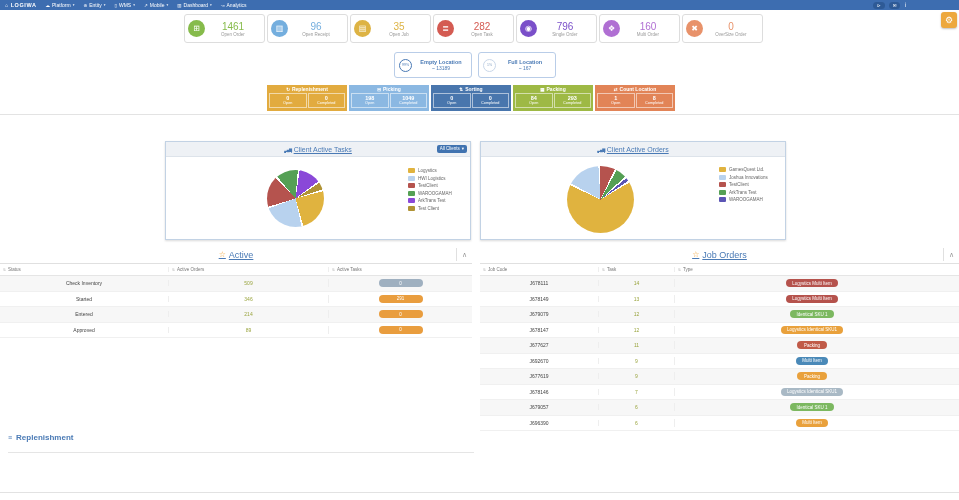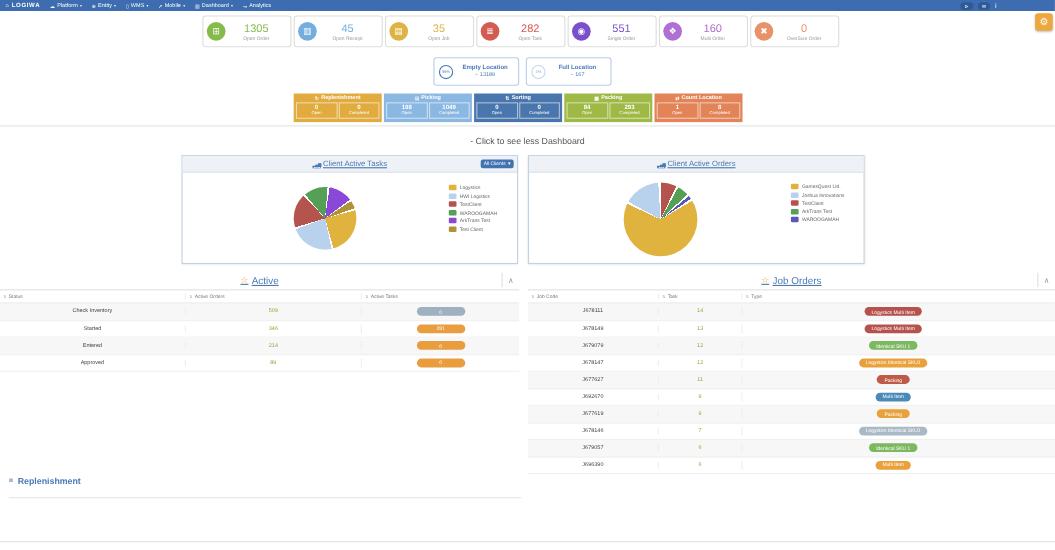--- a/index.html
+++ b/index.html
@@ -152,49 +152,49 @@
       <span class="nav-pill">✉</span>
       <span class="nav-info">ℹ</span>
     </div>
   </div>
   <div class="gear-btn">⚙</div>
 
   <div class="cards" id="cards">
       <div class="card">
         <div class="card-icon" style="background: rgb(134, 187, 75);">⊞</div>
         <div class="card-text">
-          <div class="card-value" style="color: rgb(134, 187, 75);">1305</div>
+          <div class="card-value" style="color: rgb(134, 187, 75);">1461</div>
           <div class="card-label">Open Order</div>
         </div>
       </div>
       <div class="card">
         <div class="card-icon" style="background: rgb(116, 174, 222);">▥</div>
         <div class="card-text">
-          <div class="card-value" style="color: rgb(116, 174, 222);">45</div>
+          <div class="card-value" style="color: rgb(116, 174, 222);">96</div>
           <div class="card-label">Open Receipt</div>
         </div>
       </div>
       <div class="card">
         <div class="card-icon" style="background: rgb(221, 179, 68);">▤</div>
         <div class="card-text">
           <div class="card-value" style="color: rgb(221, 179, 68);">35</div>
           <div class="card-label">Open Job</div>
         </div>
       </div>
       <div class="card">
         <div class="card-icon" style="background: rgb(212, 91, 82);">≣</div>
         <div class="card-text">
           <div class="card-value" style="color: rgb(212, 91, 82);">282</div>
           <div class="card-label">Open Task</div>
         </div>
       </div>
       <div class="card">
         <div class="card-icon" style="background: rgb(122, 79, 201);">◉</div>
         <div class="card-text">
-          <div class="card-value" style="color: rgb(122, 79, 201);">551</div>
+          <div class="card-value" style="color: rgb(122, 79, 201);">796</div>
           <div class="card-label">Single Order</div>
         </div>
       </div>
       <div class="card">
         <div class="card-icon" style="background: rgb(176, 111, 211);">❖</div>
         <div class="card-text">
           <div class="card-value" style="color: rgb(176, 111, 211);">160</div>
           <div class="card-label">Multi Order</div>
         </div>
       </div>
@@ -301,21 +301,20 @@
           </div>
           <div class="act-cell">
             <div class="act-num">8</div>
             <div class="act-lbl">Completed</div>
           </div>
         </div>
       </div>
     </div>
 
   <div class="divider-top"></div>
-  <div class="toggle-text">- Click to see less Dashboard</div>
 
   <div class="chart-panel" id="chart1">
     <div class="chart-header">
       <div class="chart-title">
         <span class="chart-bars-icon">▂▄▆</span>
         <span>Client Active Tasks</span>
       </div>
       <div class="chart-filter">
         <span>All Clients</span>
         <span>▾</span>

